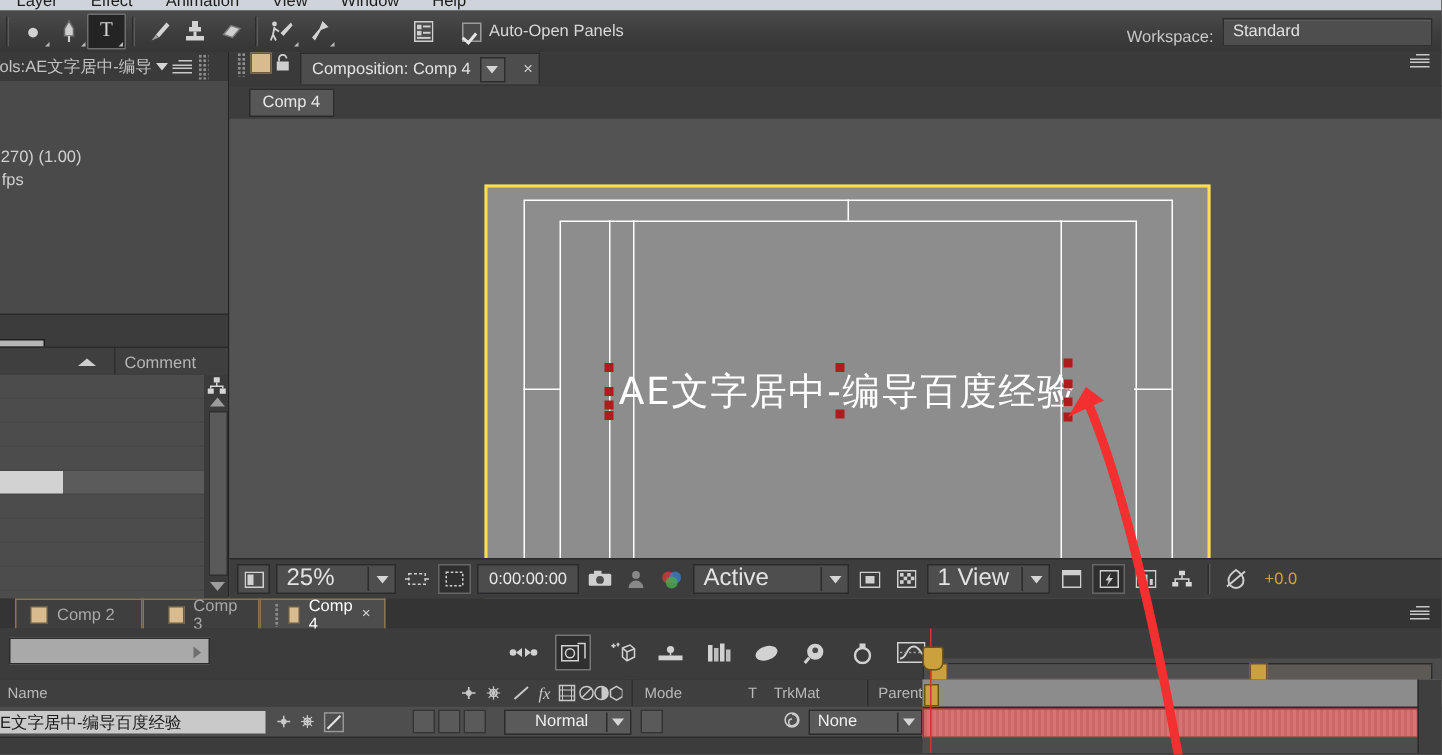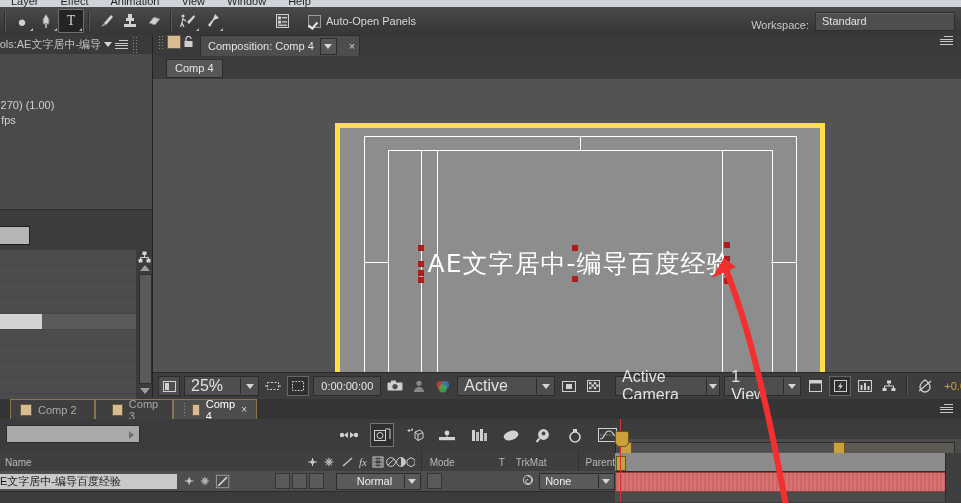--- a/index.html
+++ b/index.html
@@ -77,21 +77,21 @@
   .comptab{margin-left:5px;height:20px;background:#4d4d4d;border:1px solid #2d2d2d;border-bottom:none;
      display:flex;align-items:center;padding:0 4px 0 7px;gap:6px;}
   .comptab .lbl{font-size:11px;color:#e4e4e4;}
   .caret{width:0;height:0;border-left:4px solid transparent;border-right:4px solid transparent;border-top:5px solid #d5d5d5;}
   .dbtn{width:15px;height:15px;background:#565656;border:1px solid #2c2c2c;display:flex;align-items:center;justify-content:center;}
   .xclose{font-size:11px;color:#cfcfcf;margin-left:6px;}
   .compmenu{margin-left:auto;margin-right:8px;}
   .comp-sub{left:0;top:22px;width:808px;height:22px;background:#3d3d3d;border-bottom:1px solid #2a2a2a;display:flex;align-items:center;}
   .subtab{margin-left:13px;height:17px;background:#575757;border:1px solid #2b2b2b;display:flex;align-items:center;padding:0 8px;color:#e7e7e7;font-size:11px;}
   .viewer{left:0;top:44px;width:808px;height:328px;background:#535353;}
-  .stage{position:absolute;left:182px;top:44px;width:480px;height:272px;background:#8d8d8d;border:5px solid #fde047;}
+  .stage{position:absolute;left:170px;top:44px;width:480px;height:272px;background:#8d8d8d;border:2px solid #fde047;}
   .guide{position:absolute;border:1px solid #ffffff;}
   .gline{position:absolute;background:#ffffff;}
   .comptext{position:absolute;left:0;right:0;top:119px;text-align:center;color:#ffffff;
      font-size:25px;letter-spacing:1px;font-family:"DejaVu Sans","Liberation Sans",sans-serif;white-space:nowrap;}
   .hnd{position:absolute;width:6px;height:6px;background:#b01c1c;}
   .comp-foot{left:0;top:337px;width:808px;height:26px;background:#3d3d3d;border-top:1px solid #2a2a2a;display:flex;align-items:center;gap:4px;padding-left:5px;}
   .fbtn{height:18px;min-width:20px;background:#4e4e4e;border:1px solid #2b2b2b;display:flex;align-items:center;justify-content:center;color:#dcdcdc;}
   .fbtn.flat{background:transparent;border:none;}
   .fbtn.dark{background:#2f2f2f;border:1px solid #666;}
   .fsel{height:18px;background:#4e4e4e;border:1px solid #2b2b2b;display:flex;align-items:center;
@@ -251,20 +251,26 @@
         </span>
       <span class="gripdots"></span>
     </div>
     <div class="abs lpanel-body">
       <div class="linfo">
         <div>x 270) (1.00)</div>
         <div>0 fps</div>
       </div>
       <div class="lswatch"></div>
     </div>
+    <div class="abs cmtbar">
+      <div style="width:52px"></div>
+      <span class="uptri"></span>
+      <div class="colsep" style="margin-left:12px"></div>
+      <span style="margin-left:6px;color:#b5b5b5;">Comment</span>
+    </div>
     <div class="abs lrows">
       <div class="lrow"></div>
       <div class="lrow"></div>
       <div class="lrow"></div>
       <div class="lrow"></div>
       <div class="lrow on">
           <div class="hl"></div>
         </div>
       <div class="lrow"></div>
       <div class="lrow"></div>
@@ -420,26 +426,20 @@
           <rect x="0.5" y="0.5" width="12" height="11" fill="none" stroke="#cfcfcf"></rect>
           <g fill="#cfcfcf">
             <rect x="2" y="2" width="2.4" height="2.4"></rect>
               <rect x="6.8" y="2" width="2.4" height="2.4"></rect>
             <rect x="4.4" y="4.4" width="2.4" height="2.4"></rect>
               <rect x="9.2" y="4.4" width="2.4" height="2.4"></rect>
             <rect x="2" y="6.8" width="2.4" height="2.4"></rect>
               <rect x="6.8" y="6.8" width="2.4" height="2.4"></rect>
           </g>
         </svg>
-      </div>
-      <div class="fsel" style="width:104px;margin-left:8px;">
-        <span>Active Camera</span>
-        <span class="caretbox">
-            <i class="caret"></i>
-          </span>
       </div>
       <div class="fsel" style="width:74px;">
         <span>1 View</span>
         <span class="caretbox">
             <i class="caret"></i>
           </span>
       </div>
       <div class="fbtn flat">
         <svg width="13" height="12" viewBox="0 0 13 12">
           <rect x="0.5" y="0.5" width="12" height="11" fill="none" stroke="#cfcfcf"></rect>

